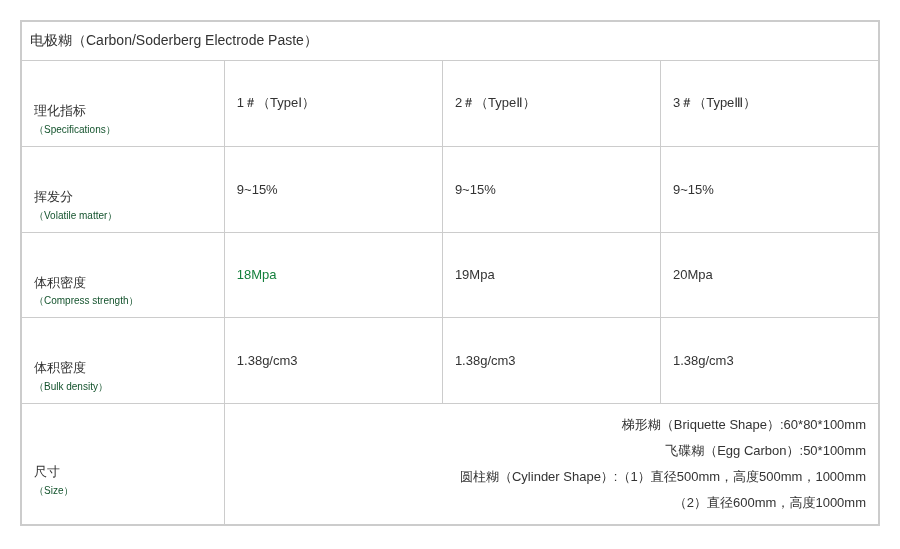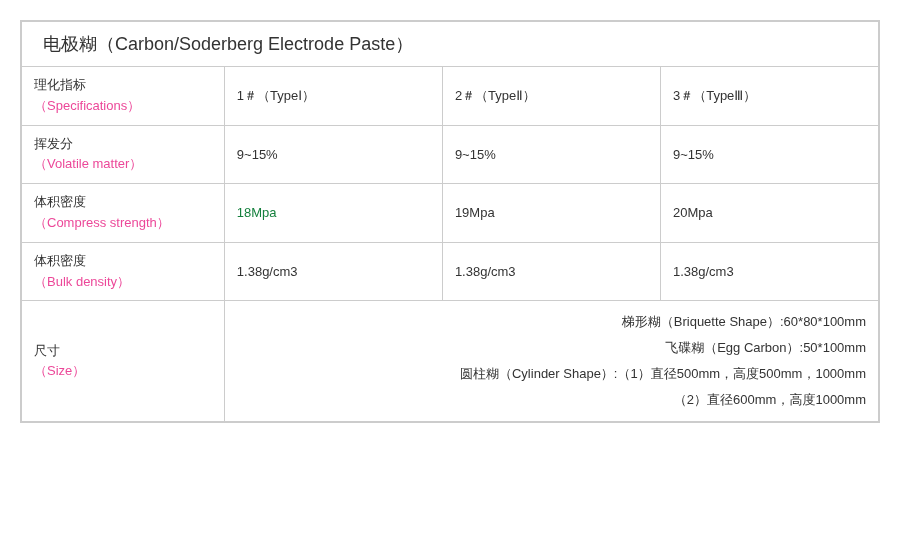--- a/index.html
+++ b/index.html
@@ -28,31 +28,32 @@
       font-weight: normal;
       font-size: 13px;
     }
     .col-label {
       width: 200px;
     }
     .col-type {
       width: 215px;
     }
     .title-row td {
-      font-size: 18px;
+      font-size: 14px;
       font-weight: normal;
-      padding: 10px 21px;
+      padding: 10px 8px;
     }
     .zh-text {
       font-size: 13px;
       color: #333;
+      margin-top: 32px;
     }
     .en-text {
-      font-size: 13px;
-      color: #ec4899;
+      font-size: 10px;
+      color: #14532d;
     }
     .highlight {
       color: #15803d;
     }
     .cell-label {
       line-height: 1.6;
     }
     .size-cell {
       line-height: 2;
       font-size: 13px;

